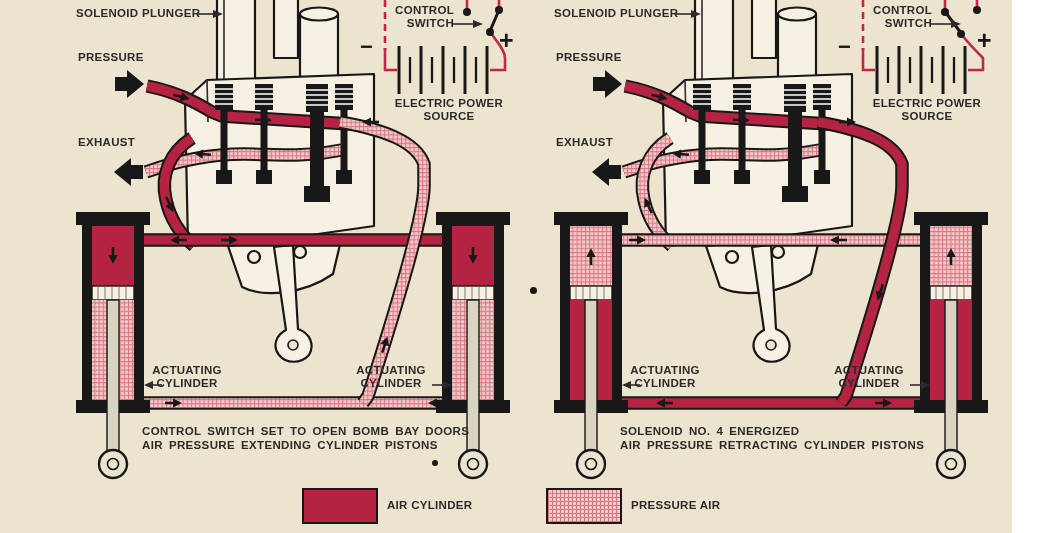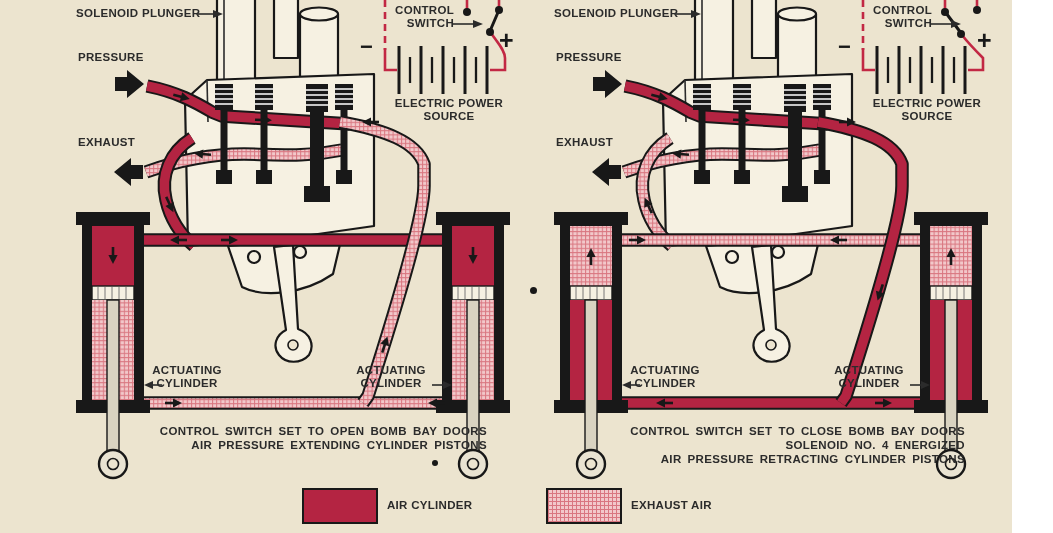--- a/index.html
+++ b/index.html
@@ -10,21 +10,21 @@
          background:var(--c-paper,#ece4cf);}
   .panel{position:absolute;top:0;width:512px;height:480px;}
   .panel svg{position:absolute;left:0;top:0;}
 
   .lbl{position:absolute;font:700 11.5px/1.16 "Liberation Sans",sans-serif;
        color:var(--c-text,#2b2b2b);letter-spacing:.3px;white-space:normal;}
   .nowrap{white-space:nowrap;}
   .sign{position:absolute;font:700 22px/1 "Liberation Sans",sans-serif;color:#181818;}
   .caption{position:absolute;width:345px;}
   .cap-line{font:700 11.5px/13.8px "Liberation Sans",sans-serif;color:var(--c-text,#2b2b2b);
-            letter-spacing:.35px;word-spacing:2.5px;white-space:nowrap;text-align:right;}
+            letter-spacing:.35px;word-spacing:2.5px;white-space:nowrap;}
 
   
   .ink{fill:#181818;}
   .spr{stroke:#ffffff;stroke-width:1.5;fill:none;}
   .dot{fill:#181818;}
   .wire{stroke:var(--c-wire,#c22844);stroke-width:2.6;fill:none;}
   .dashed{stroke-dasharray:7 5;}
   .lever{stroke:#181818;stroke-width:3;fill:none;stroke-linecap:round;}
   .bbar-t{stroke:#181818;stroke-width:3;fill:none;}
   .bbar-s{stroke:#181818;stroke-width:2.3;fill:none;}
@@ -405,28 +405,27 @@
     <div class="lbl nowrap" style="left:74px;top:7px">SOLENOID PLUNGER</div>
     <div class="lbl nowrap" style="left:76px;top:51px">PRESSURE</div>
     <div class="lbl nowrap" style="left:76px;top:136px">EXHAUST</div>
     <div class="lbl" style="left:390px;top:4px;width:62px;text-align:right">CONTROL SWITCH</div>
     <div class="lbl" style="left:388px;top:97px;width:118px;text-align:center">ELECTRIC POWER SOURCE</div>
     <div class="sign" style="left:358px;top:36px">−</div>
     <div class="sign" style="left:497px;top:28px;font-size:25px">+</div>
     <div class="lbl" style="left:144px;top:364px;width:82px;text-align:center">ACTUATING CYLINDER</div>
     <div class="lbl" style="left:348px;top:364px;width:82px;text-align:center">ACTUATING CYLINDER</div>
     <div class="caption" style="left:140px;top:425px">
-      <div class="cap-line">CONTROL SWITCH SET TO CLOSE BOMB BAY DOORS</div>
       <div class="cap-line">SOLENOID NO. 4 ENERGIZED</div>
       <div class="cap-line">AIR PRESSURE RETRACTING CYLINDER PISTONS</div>
     </div>
   </div>
 
   <div>
     <div class="swatch pressure-swatch" style="left:302px;top:488px"></div>
     <div class="lbl nowrap" style="left:387px;top:499px">AIR CYLINDER</div>
     <div class="swatch exhaust-swatch" style="left:546px;top:488px"></div>
-    <div class="lbl nowrap" style="left:631px;top:499px">EXHAUST AIR</div>
+    <div class="lbl nowrap" style="left:631px;top:499px">PRESSURE AIR</div>
   </div>
 
   <div class="speck" style="left:530px;top:287px;width:7px;height:7px"></div>
   <div class="speck" style="left:432px;top:460px;width:6px;height:6px"></div>
 </div>
 
 </body></html>

